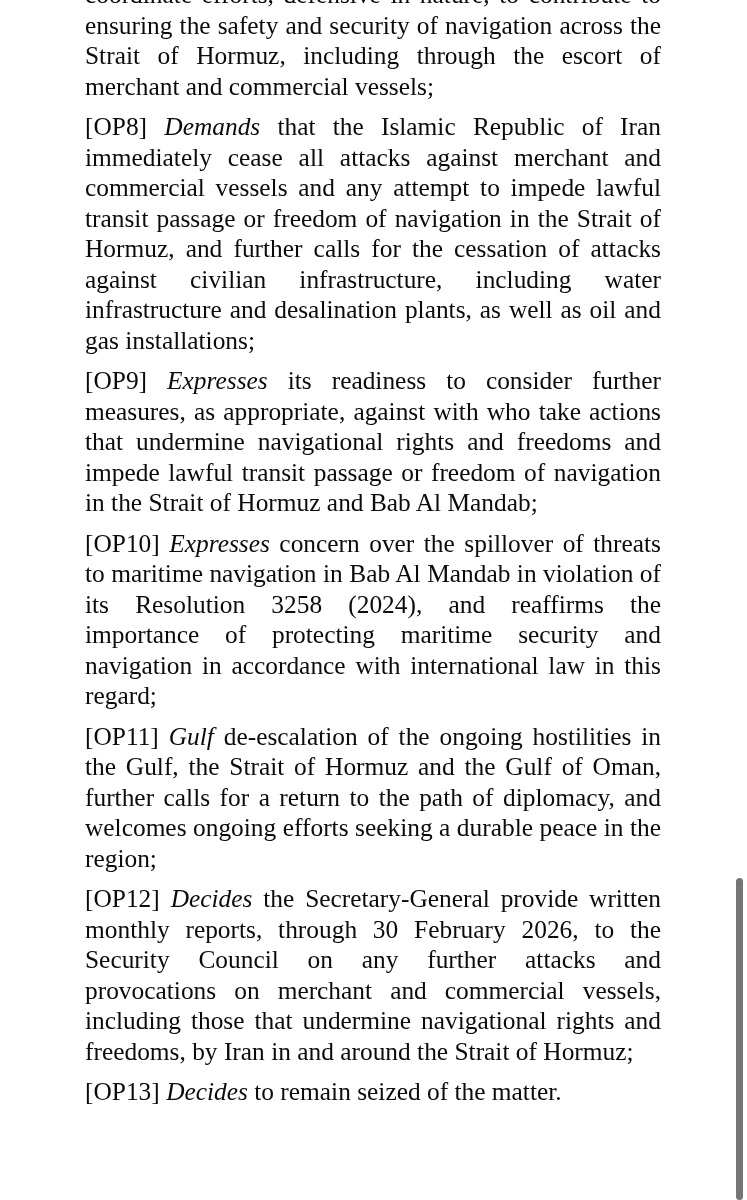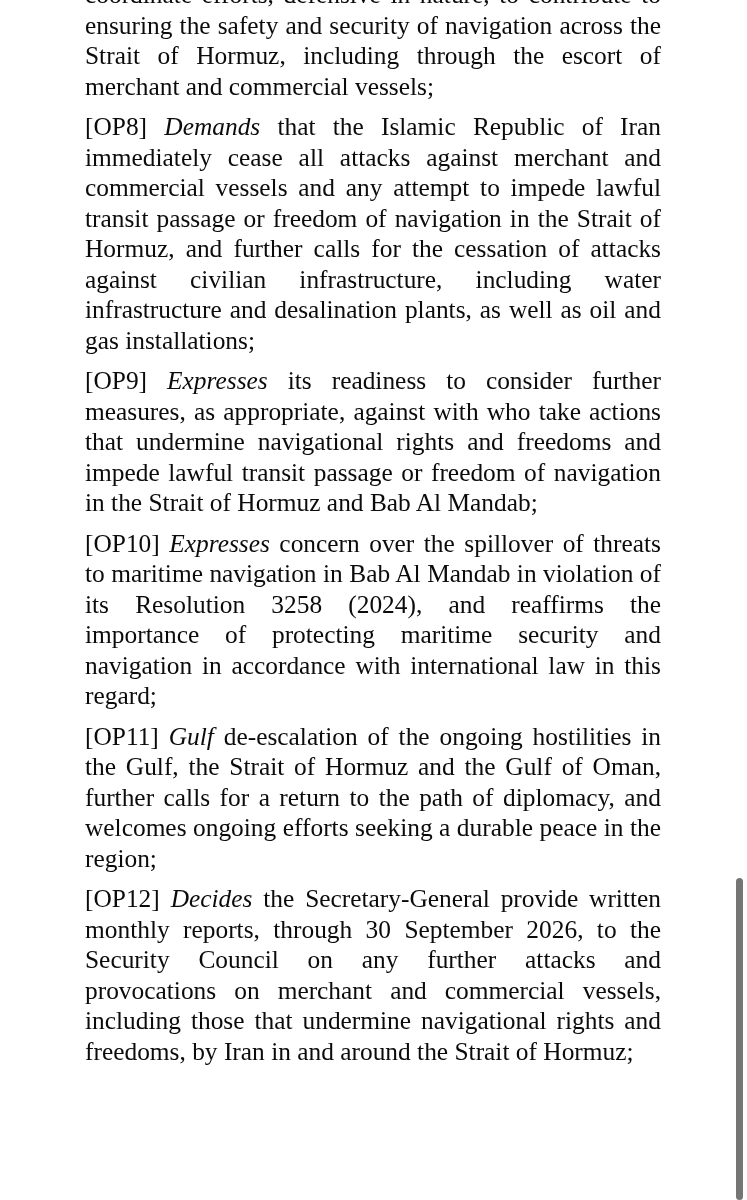--- a/index.html
+++ b/index.html
@@ -86,23 +86,26 @@
 
     <p class="para">
       <span class="marker">[OP10]</span><span> </span><span class="verb">Expresses</span><span> concern over the spillover of threats to maritime navigation in Bab Al Mandab in violation of its Resolution 3258 (2024), and reaffirms the importance of protecting maritime security and navigation in accordance with international law in this regard;</span>
     </p>
 
     <p class="para">
       <span class="marker">[OP11]</span><span> </span><span class="verb">Gulf</span><span> de-escalation of the ongoing hostilities in the Gulf, the Strait of Hormuz and the Gulf of Oman, further calls for a return to the path of diplomacy, and welcomes ongoing efforts seeking a durable peace in the region;</span>
     </p>
 
     <p class="para">
-      <span class="marker">[OP12]</span><span> </span><span class="verb">Decides</span><span> the Secretary-General provide written monthly reports, through 30 September 2026, to the Security Council on any further attacks and provocations on merchant and commercial vessels, including those that undermine navigational rights and freedoms, by Iran in and around the Strait of Hormuz;</span>
+      <span class="marker">[OP12]</span><span> </span><span class="verb">Decides</span><span> the Secretary-General provide written monthly reports, through 30 February 2026, to the Security Council on any further attacks and provocations on merchant and commercial vessels, including those that undermine navigational rights and freedoms, by Iran in and around the Strait of Hormuz;</span>
     </p>
 
+    <p class="para">
+      <span class="marker">[OP13]</span><span> </span><span class="verb">Decides</span><span> to remain seized of the matter.</span>
+    </p>
 
   </div>
 
   <div id="scrollbar-track">
     <div id="scrollbar-thumb"></div>
   </div>
 
 </div>
 
 </body></html>

